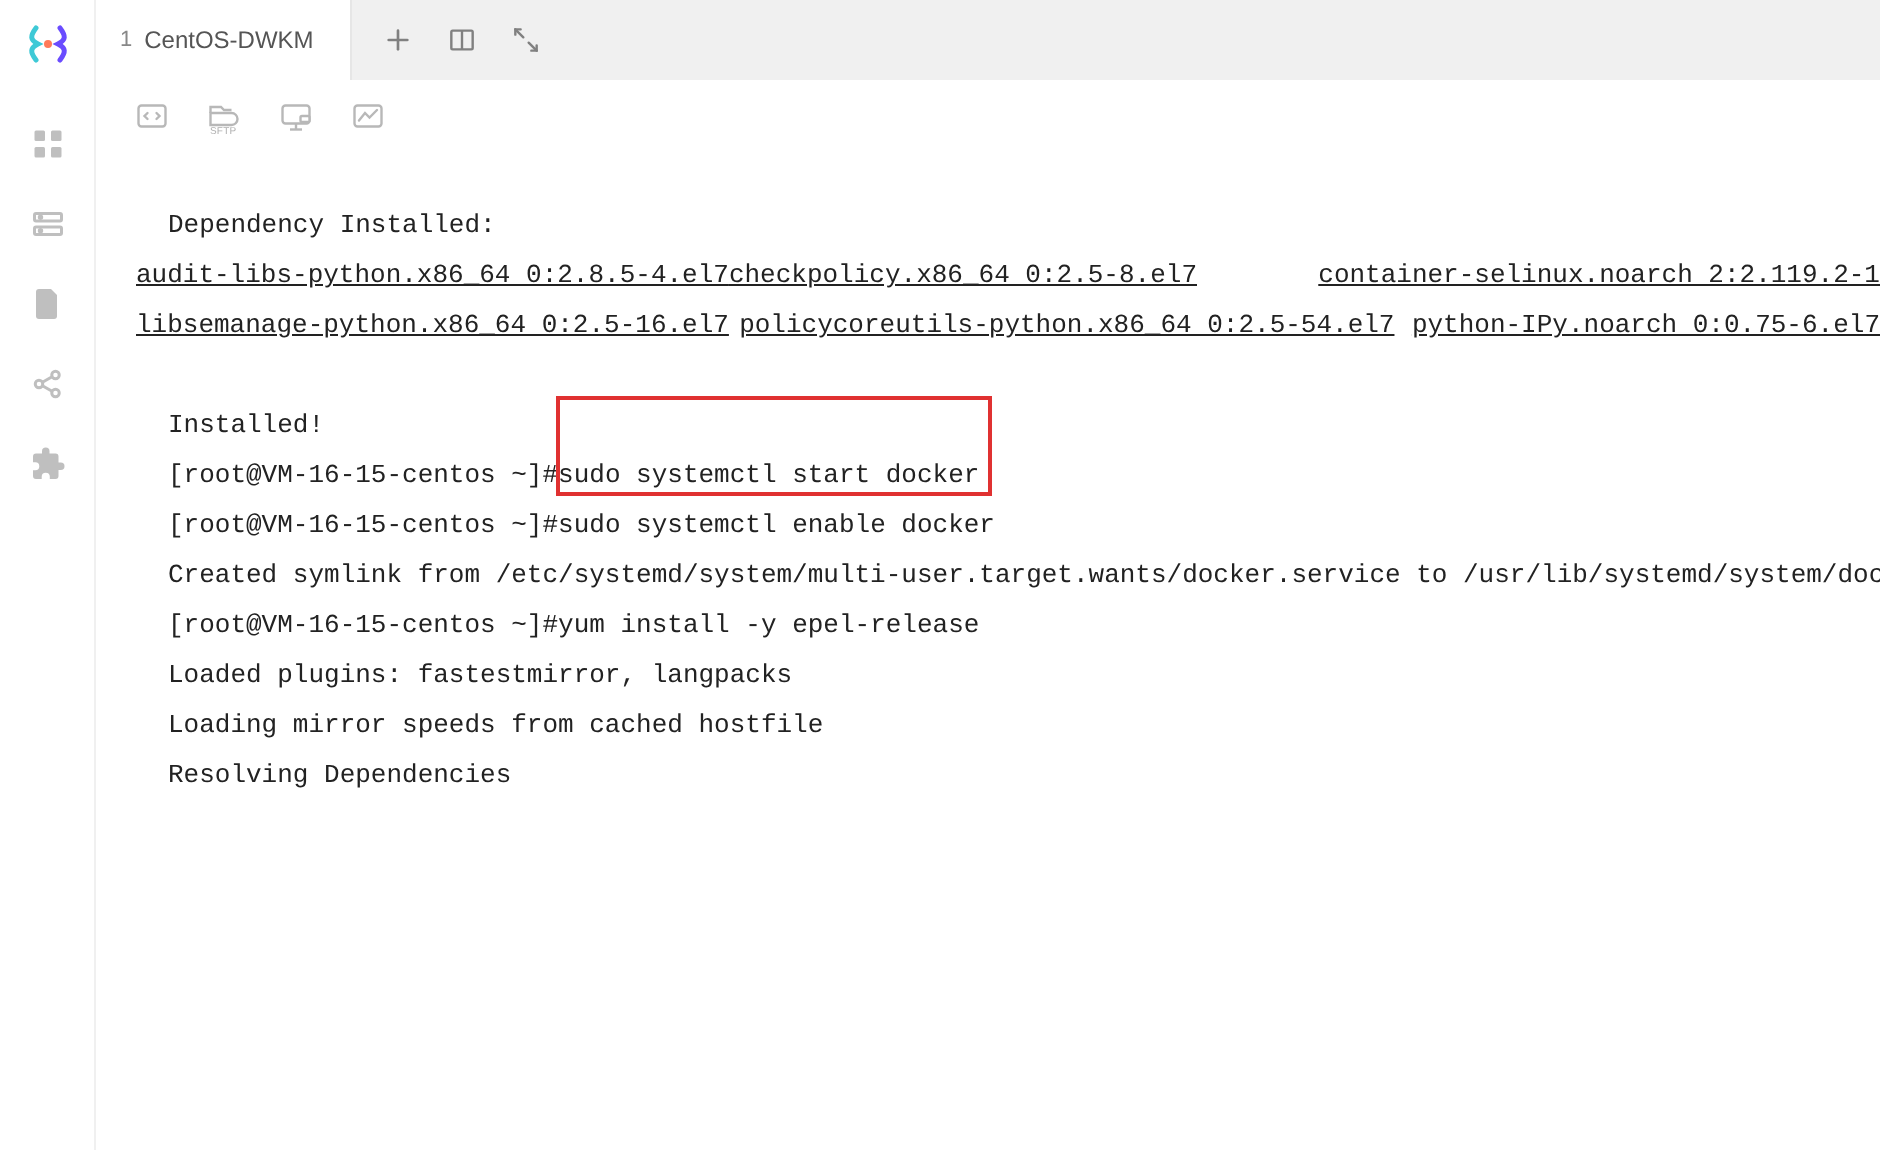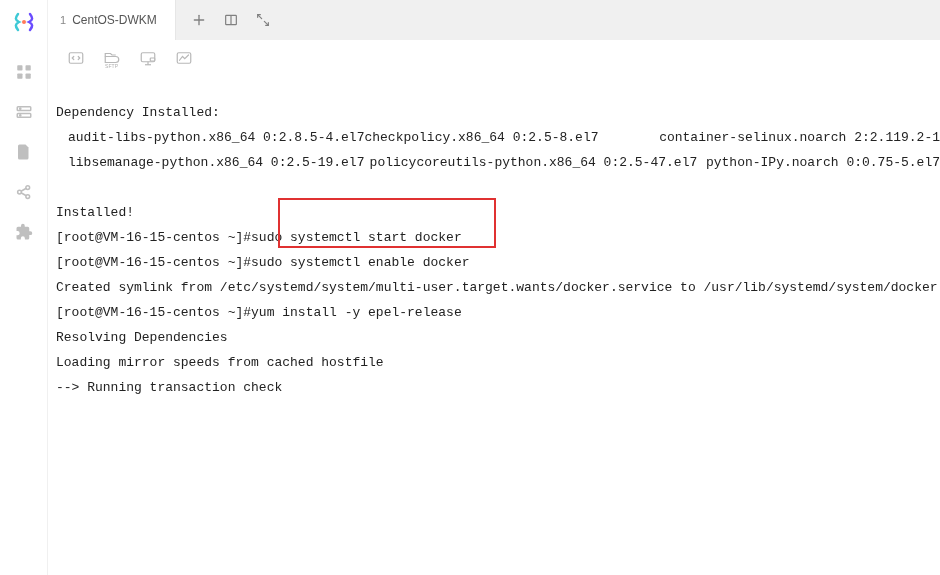--- a/index.html
+++ b/index.html
@@ -99,22 +99,22 @@
     flex: 1;
     padding: 24px 0 0 6px;
     font-family: "Courier New", Consolas, monospace;
     font-size: 13px;
     color: #222;
     line-height: 25px;
     white-space: nowrap;
     overflow: hidden;
   }
   .term-line { height: 25px; display: flex; }
-  .indent-small { padding-left: 2px; }
-  .indent-list { padding-left: 14px; }
+  .indent-small { padding-left: 2px; margin-left: 28px; }
+  .indent-list { padding-left: 14px; text-decoration: underline; }
   .blank { height: 25px; }
   .dep-row { display: flex; }
   .dep-col1 { width: 312px; }
   .dep-col2 { width: 348px; }
   .dep-col3 { flex: 1; }
   .highlight-box {
     position: absolute;
     border: 2px solid #e03131;
     pointer-events: none;
   }
@@ -233,23 +233,23 @@
     <div class="terminal-area">
 
       <div class="term-line indent-small">Dependency Installed:</div>
 
       <div class="term-line indent-list dep-row">
         <span class="dep-col1">audit-libs-python.x86_64 0:2.8.5-4.el7</span>
         <span class="dep-col2">checkpolicy.x86_64 0:2.5-8.el7</span>
         <span class="dep-col3">container-selinux.noarch 2:2.119.2-1</span>
       </div>
       <div class="term-line indent-list dep-row">
-        <span class="dep-col1">libsemanage-python.x86_64 0:2.5-19.el7</span>
-        <span class="dep-col2">policycoreutils-python.x86_64 0:2.5-47.el7</span>
-        <span class="dep-col3">python-IPy.noarch 0:0.75-5.el7</span>
+        <span class="dep-col1">libsemanage-python.x86_64 0:2.5-16.el7</span>
+        <span class="dep-col2">policycoreutils-python.x86_64 0:2.5-54.el7</span>
+        <span class="dep-col3">python-IPy.noarch 0:0.75-6.el7</span>
       </div>
 
       <div class="blank"></div>
 
       <div class="term-line indent-small">Installed!</div>
 
       <div class="term-line indent-small">
         <span>[root@VM-16-15-centos ~]# </span>
           <span>sudo systemctl start docker</span>
       </div>
@@ -258,23 +258,23 @@
           <span>sudo systemctl enable docker</span>
       </div>
 
       <div class="term-line indent-small">Created symlink from /etc/systemd/system/multi-user.target.wants/docker.service to /usr/lib/systemd/system/docker.service.</div>
 
       <div class="term-line indent-small">
         <span>[root@VM-16-15-centos ~]# </span>
           <span>yum install -y epel-release</span>
       </div>
 
+      <div class="term-line indent-small">Loaded plugins: fastestmirror, langpacks</div>
+      <div class="term-line indent-small">Loading mirror speeds from cached hostfile</div>
       <div class="term-line indent-small">Resolving Dependencies</div>
-      <div class="term-line indent-small">Loading mirror speeds from cached hostfile</div>
-      <div class="term-line indent-small">--&gt; Running transaction check</div>
 
       <div class="blank"></div>
 
     </div>
 
     <div class="highlight-box" style="top:122px;left:230px;width:218px;height:50px;"></div>
   </div>
 
 </div>
 

